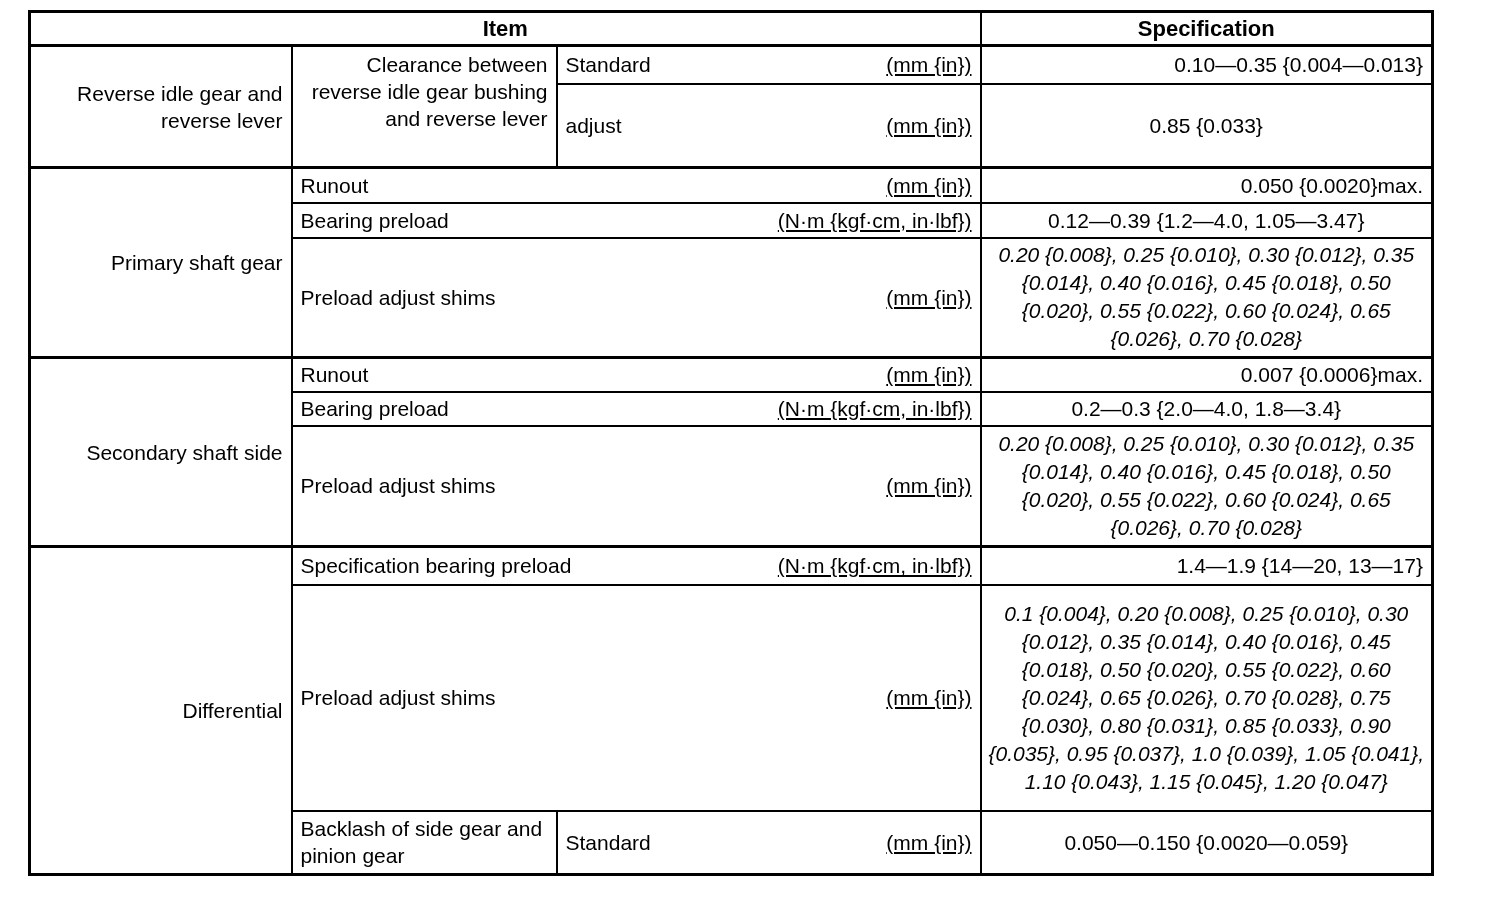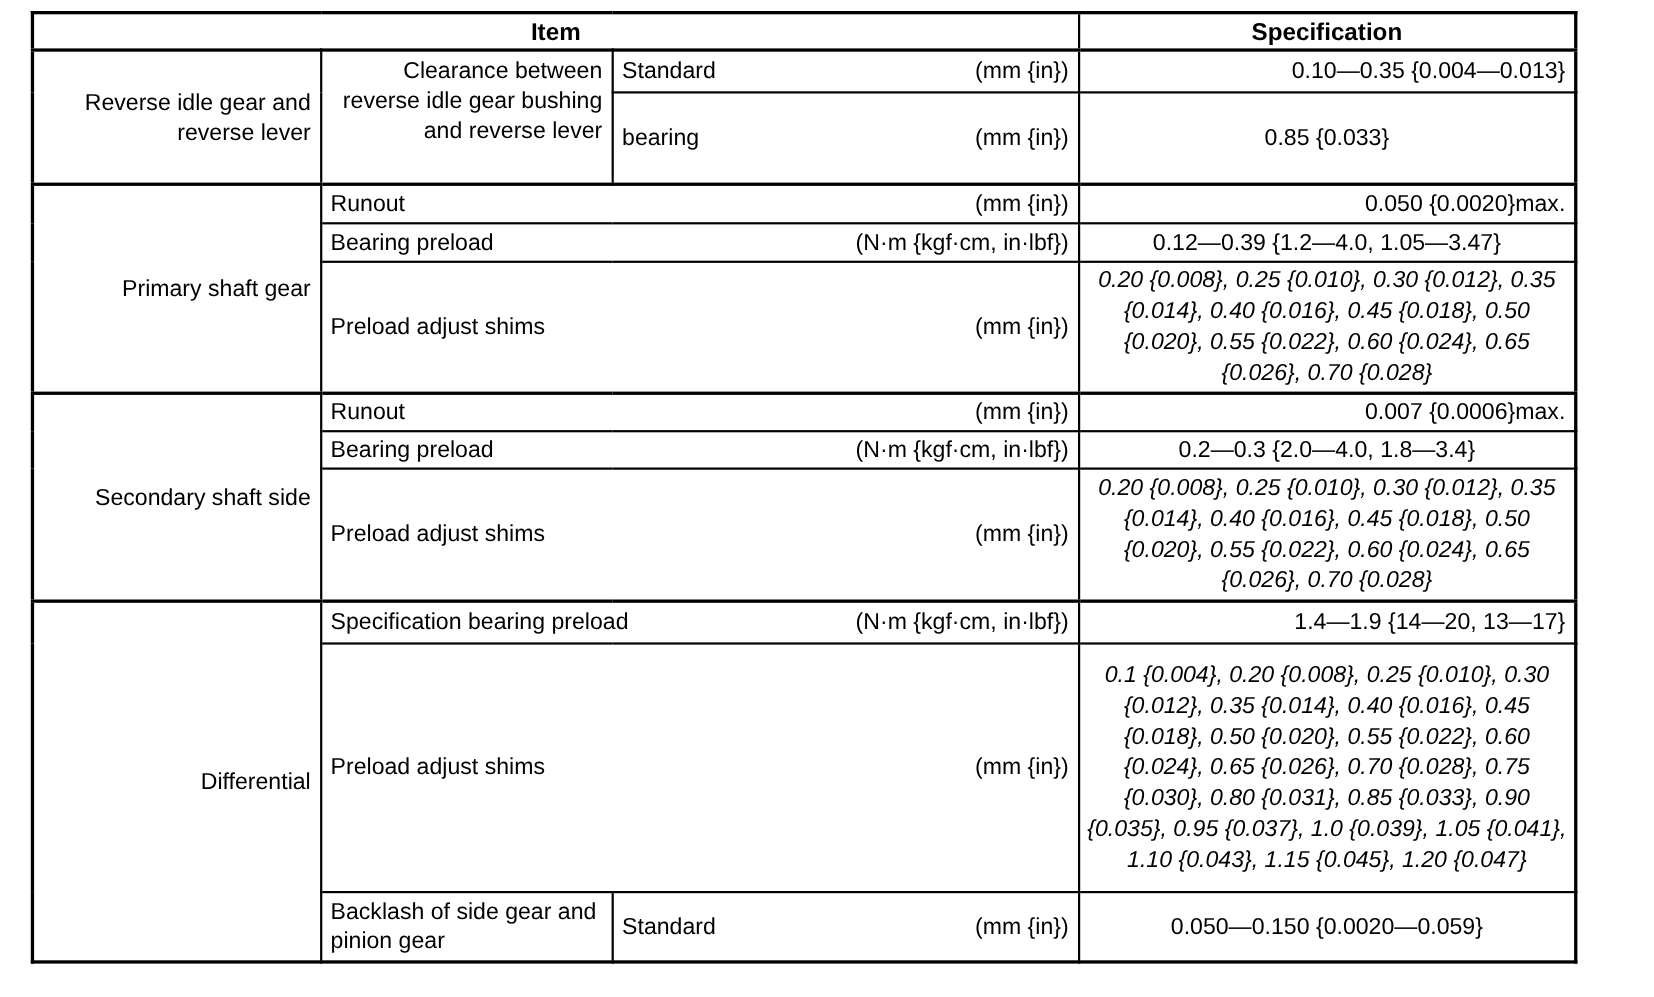--- a/index.html
+++ b/index.html
@@ -56,21 +56,21 @@
   td.desc {
     vertical-align: top;
     padding-top: 4px;
   }
   .lu {
     display: flex;
     justify-content: space-between;
     align-items: baseline;
     gap: 8px;
   }
-  .lu .unit { white-space: nowrap; }
+  .lu .unit { white-space: nowrap; text-decoration: underline; }
 </style>
 </head>
 <body>
 
 <div class="page">
   <table class="spec-table">
     <colgroup>
       <col class="c1">
         <col class="c2">
         <col class="c3">
@@ -90,21 +90,21 @@
         <div class="lu">
           <span>Standard</span>
           <span class="unit">(mm {in})</span>
         </div>
       </td>
       <td class="spec">0.10—0.35 {0.004—0.013}</td>
     </tr>
     <tr style="height:84px;">
       <td>
         <div class="lu">
-          <span>bearing</span>
+          <span>adjust</span>
           <span class="unit">(mm {in})</span>
         </div>
       </td>
       <td class="spec">0.85 {0.033}</td>
     </tr>
 
     <tr class="group-top" style="height:35px;">
       <td rowspan="3">Primary shaft gear</td>
       <td colspan="2">
         <div class="lu">

